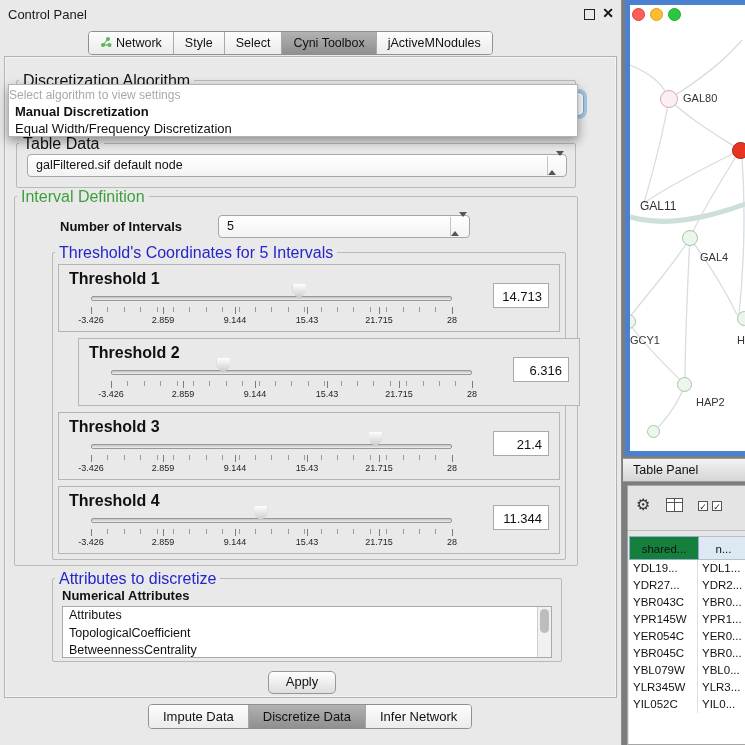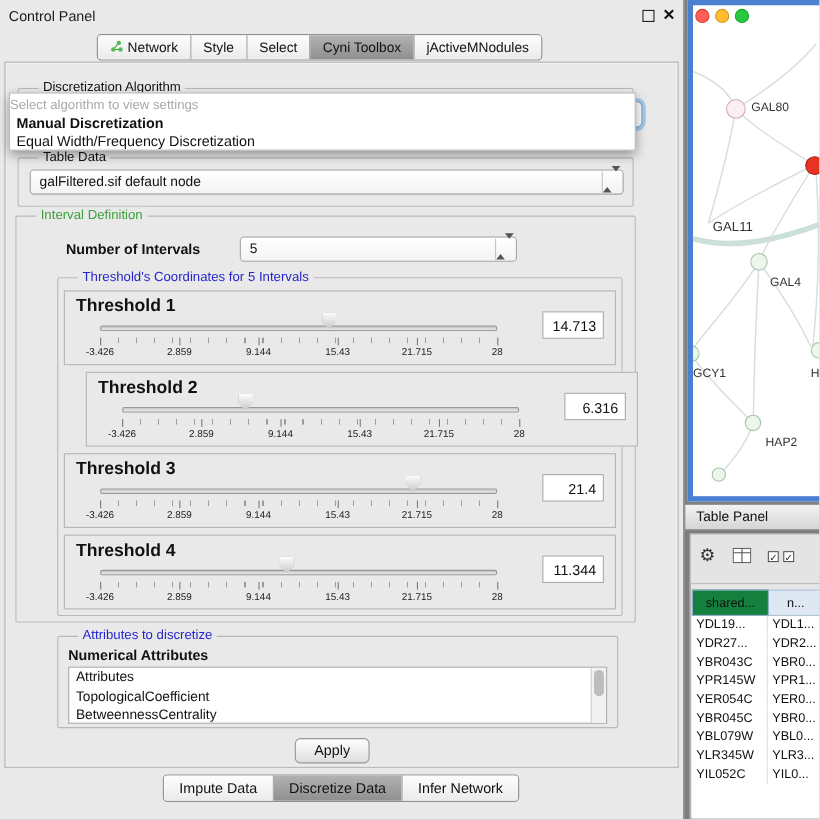--- a/index.html
+++ b/index.html
@@ -16,21 +16,21 @@
   
   .toptabs{position:absolute;left:88px;top:31px;height:22px;display:flex;border:1px solid #909090;border-radius:4px;overflow:hidden;background:#f4f4f4;}
   .tab{display:flex;align-items:center;gap:4px;padding:0 11px;font-size:12.5px;color:#111;border-left:1px solid #a8a8a8;background:linear-gradient(#fdfdfd,#ebebeb);white-space:nowrap;}
   .tab:first-child{border-left:none;}
   .tab.sel{background:linear-gradient(#b2b2b2,#8f8f8f);}
 
   .mainframe{position:absolute;left:4px;top:56px;width:613px;height:642px;border:1px solid #b2b2b2;box-shadow:inset 0 0 0 1px #f4f4f4;box-sizing:border-box;}
 
   
   .gbox{position:absolute;border:1px solid #b9b9b9;border-radius:2px;box-sizing:border-box;}
-  .gtitle{position:absolute;top:-9px;left:18px;background:#e9e9e9;padding:0 4px;font-size:12px;color:#111;white-space:nowrap;}
+  .gtitle{position:absolute;top:-9px;left:2px;background:#e9e9e9;padding:0 4px;font-size:16px;color:#111;white-space:nowrap;}
   .gtitle.green{color:#3da03d;}
   .gtitle.blue{color:#2525cc;}
 
   
   .combo{position:absolute;background:linear-gradient(#ffffff,#f3f3f3);border:1px solid #a6a6a6;border-radius:4px;font-size:12.5px;color:#111;box-sizing:border-box;}
   .combo .cval{position:absolute;left:8px;top:0;line-height:21px;white-space:nowrap;}
   .stepper{position:absolute;right:1px;top:1px;bottom:1px;width:17px;border-left:1px solid #c4c4c4;}
   .stp-up{width:0;height:0;border-left:4px solid transparent;border-right:4px solid transparent;border-bottom:5px solid #555;margin:3px auto 2px auto;}
   .stp-dn{width:0;height:0;border-left:4px solid transparent;border-right:4px solid transparent;border-top:5px solid #555;margin:0 auto;}
 
@@ -308,21 +308,21 @@
         <path d="M60,233 C57,290 55,330 55,380" stroke="#d7dde0" stroke-width="1.3" fill="none"></path>
         <path d="M-2,317 C18,345 38,362 55,380" stroke="#d7dde0" stroke-width="1.3" fill="none"></path>
         <path d="M110,145 C80,160 40,180 14,198" stroke="#d7dde0" stroke-width="1.3" fill="none"></path>
         <path d="M39,94 C70,75 95,55 112,35" stroke="#d7dde0" stroke-width="1.3" fill="none"></path>
         <path d="M0,60 C25,70 34,82 39,94" stroke="#d7dde0" stroke-width="1.3" fill="none"></path>
         <path d="M55,380 C45,405 32,418 24,427" stroke="#d7dde0" stroke-width="1.3" fill="none"></path>
       </svg>
       <span class="node pink" style="left:30px;top:85px;width:18px;height:18px;"></span>
       <span class="nlabel" style="left:53px;top:87px;">GAL80</span>
       <span class="node red" style="left:102px;top:137px;width:17px;height:17px;"></span>
-      <span class="nlabel big" style="left:18px;top:194px;">GAL11</span>
+      <span class="nlabel big" style="left:10px;top:194px;">GAL11</span>
       <span class="node" style="left:52px;top:225px;width:16px;height:16px;"></span>
       <span class="nlabel" style="left:70px;top:246px;">GAL4</span>
       <span class="node" style="left:-9px;top:309px;width:15px;height:15px;"></span>
       <span class="nlabel" style="left:0px;top:329px;">GCY1</span>
       <span class="node" style="left:107px;top:306px;width:15px;height:15px;"></span>
       <span class="nlabel" style="left:107px;top:329px;">H</span>
       <span class="node" style="left:47px;top:372px;width:15px;height:15px;"></span>
       <span class="nlabel" style="left:66px;top:391px;">HAP2</span>
       <span class="node" style="left:17px;top:420px;width:13px;height:13px;"></span>
       <span class="tl red"></span>

